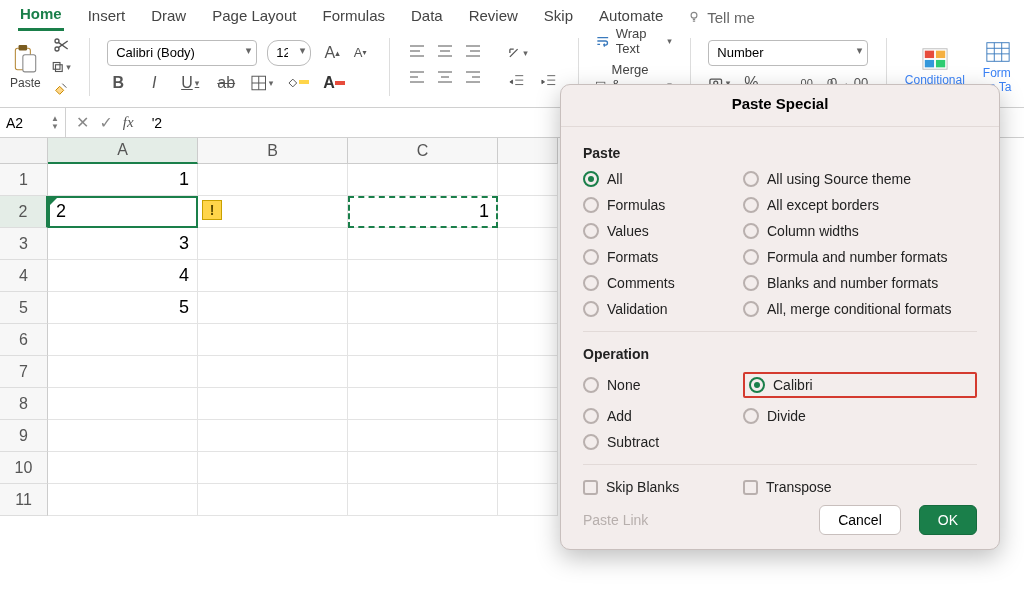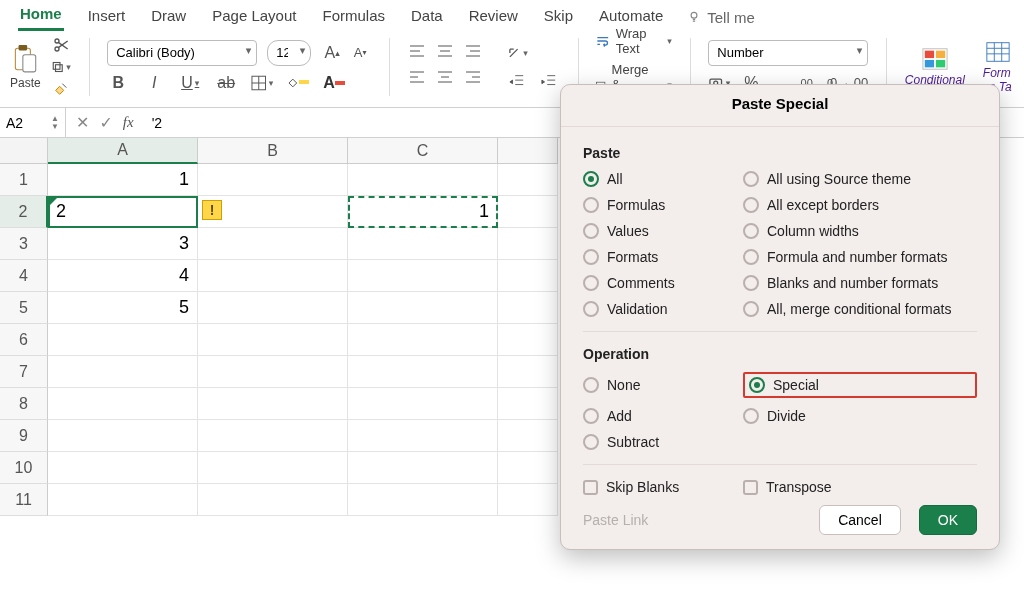--- a/index.html
+++ b/index.html
@@ -46,21 +46,21 @@
 
   .align-grid { display:grid; grid-template-columns: repeat(3,24px); grid-template-rows: repeat(2,22px); gap:4px;}
   .align-cell svg{width:18px;height:18px;}
 
   .wrap-merge { display:flex; flex-direction:column; gap:6px;}
   .wrapbtn, .mergebtn { display:flex; align-items:center; gap:6px; font-size:13px; color:#444; }
 
   .numfmt { display:flex; flex-direction:column; gap:6px;}
   .numrow2 { display:flex; gap:10px; }
 
-  .cond-col { display:flex; flex-direction:column; align-items:center; font-size:12px; color:#4c1d95; gap:2px;font-style:italic;}
+  .cond-col { display:flex; flex-direction:column; align-items:center; font-size:12px; color:#3b82f6; gap:2px;}
   .cond-icon{ width:26px;height:24px;}
 
   
   .fxbar { display:flex; align-items:center; border-bottom:1px solid #d0d0d0; height:30px; }
   .namebox { width:66px; border-right:1px solid #d0d0d0; height:100%; display:flex; align-items:center; padding:0 6px; font-size:14px;}
   .spin { display:flex; flex-direction:column; margin-left:auto; font-size:8px; color:#777; line-height:8px;}
   .fxbtns { display:flex; gap:10px; padding:0 10px; color:#888; align-items:center;}
   .fxlabel { font-style: italic; font-family: "Times New Roman", serif; font-size:15px; color:#555;}
   .formula { flex:1; padding:0 8px; font-size:14px;}
 
@@ -470,21 +470,21 @@
     <hr class="dlg-hr">
     <h4>Operation</h4>
     <div class="opts2col" style="grid-template-columns:160px 1fr;">
       <label class="radio">
           <span class="rdot"></span>
           <span>None</span>
         </label>
       <span class="hl">
         <label class="radio">
             <span class="rdot on"></span>
-            <span>Special</span>
+            <span>Calibri</span>
           </label>
       </span>
       <label class="radio">
           <span class="rdot"></span>
           <span>Add</span>
         </label>
       <label class="radio">
           <span class="rdot"></span>
           <span>Divide</span>
         </label>

